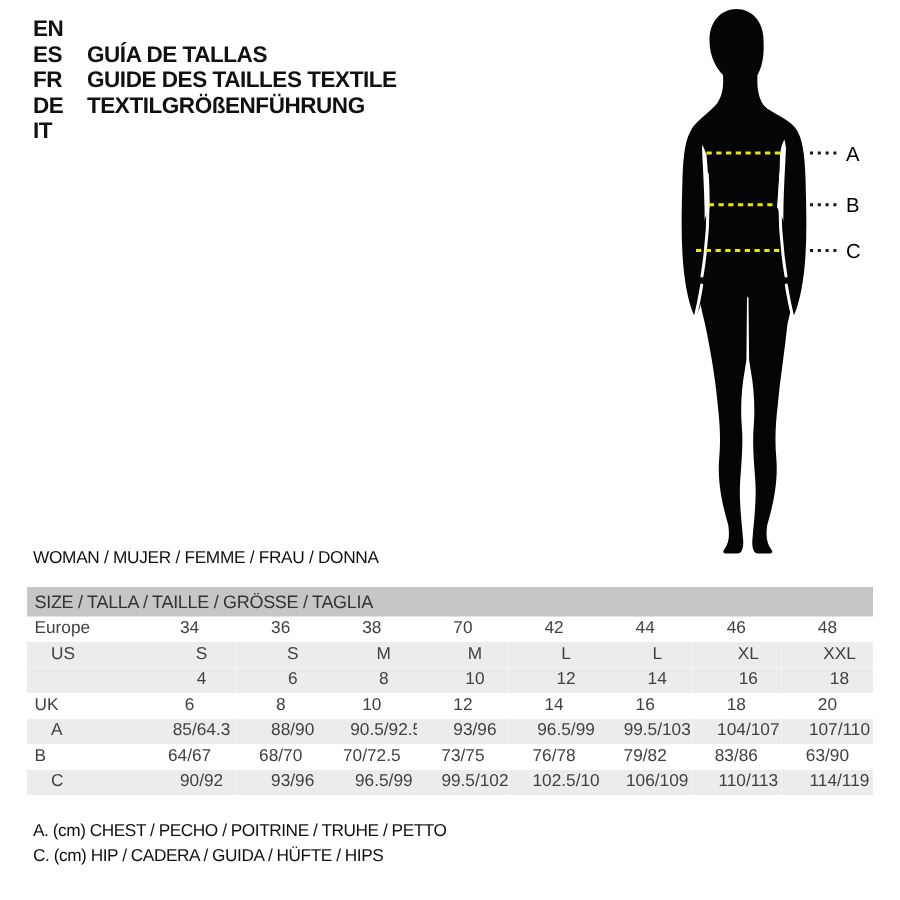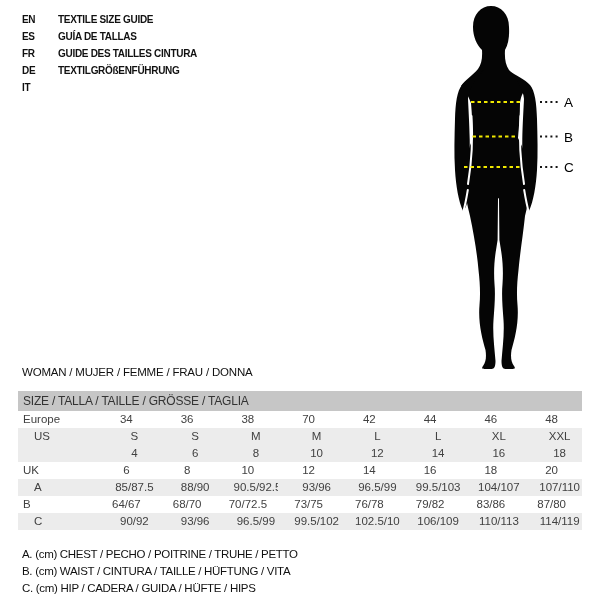--- a/index.html
+++ b/index.html
@@ -2,21 +2,21 @@
 <html style="--accent-yellow: #f0e800; --leader-black: #141414; --silhouette-black: #050505; --header-gray: #c6c6c6; --row-gray: #ececec; --text-dark: #111111; --table-text: #414141;"><head>
 <meta charset="utf-8">
 <style>
   html,body{margin:0;padding:0;background:#ffffff;}
   body{width:600px;height:600px;position:relative;overflow:hidden;
        font-family:"Liberation Sans","DejaVu Sans",sans-serif;}
 
   
   .lang-block{position:absolute;left:22px;top:11px;}
   .lang-row{display:flex;line-height:17px;font-weight:bold;
-            font-size:10px;letter-spacing:-0.3px;color:var(--text-dark);}
+            font-size:15px;letter-spacing:-0.3px;color:var(--text-dark);}
   .lang-code{width:36px;flex:0 0 36px;}
   .lang-text{white-space:nowrap;}
 
   
   .figure-wrap{position:absolute;left:420px;top:0;width:160px;height:380px;}
   .ink{fill:var(--silhouette-black);}
   .gap-stroke{stroke:#ffffff;stroke-width:2;fill:none;stroke-linecap:round;}
   .yellow-line{stroke:var(--accent-yellow);stroke-width:2;fill:none;
                stroke-dasharray:3.5 3;}
   .leader-line{stroke:var(--leader-black);stroke-width:2;fill:none;
@@ -45,29 +45,28 @@
   .legend-block{position:absolute;left:22px;top:546px;}
   .legend-row{line-height:17px;font-weight:normal;font-size:11.5px;
               letter-spacing:-0.3px;color:var(--text-dark);white-space:nowrap;}
 </style>
 </head>
 <body>
 
 <div class="lang-block">
     <div class="lang-row">
       <span class="lang-code">EN</span>
-      <span class="lang-text">TEXTILE SIZE GUIDE</span>
     </div>
     <div class="lang-row">
       <span class="lang-code">ES</span>
       <span class="lang-text">GUÍA DE TALLAS</span>
     </div>
     <div class="lang-row">
       <span class="lang-code">FR</span>
-      <span class="lang-text">GUIDE DES TAILLES CINTURA</span>
+      <span class="lang-text">GUIDE DES TAILLES TEXTILE</span>
     </div>
     <div class="lang-row">
       <span class="lang-code">DE</span>
       <span class="lang-text">TEXTILGRÖßENFÜHRUNG</span>
     </div>
     <div class="lang-row">
       <span class="lang-code">IT</span>
     </div>
   </div>
 
@@ -220,51 +219,50 @@
         <td>8</td>
         <td>10</td>
         <td>12</td>
         <td>14</td>
         <td>16</td>
         <td>18</td>
         <td>20</td>
       </tr>
       <tr class="shaded">
         <td class="row-label">A</td>
-        <td>85/87.5</td>
+        <td>85/64.3</td>
         <td>88/90</td>
         <td>90.5/92.5</td>
         <td>93/96</td>
         <td>96.5/99</td>
         <td>99.5/103</td>
         <td>104/107</td>
         <td>107/110</td>
       </tr>
       <tr class="">
         <td class="row-label">B</td>
         <td>64/67</td>
         <td>68/70</td>
         <td>70/72.5</td>
         <td>73/75</td>
         <td>76/78</td>
         <td>79/82</td>
         <td>83/86</td>
-        <td>87/80</td>
+        <td>63/90</td>
       </tr>
       <tr class="shaded">
         <td class="row-label">C</td>
         <td>90/92</td>
         <td>93/96</td>
         <td>96.5/99</td>
         <td>99.5/102</td>
         <td>102.5/105</td>
         <td>106/109</td>
         <td>110/113</td>
         <td>114/119</td>
       </tr>
     </tbody>
 </table>
 
 <div class="legend-block">
     <div class="legend-row">A. (cm) CHEST / PECHO / POITRINE / TRUHE / PETTO</div>
-    <div class="legend-row">B. (cm) WAIST / CINTURA / TAILLE / HÜFTUNG / VITA</div>
     <div class="legend-row">C. (cm) HIP / CADERA / GUIDA / HÜFTE / HIPS</div>
   </div>
 
 </body></html>

